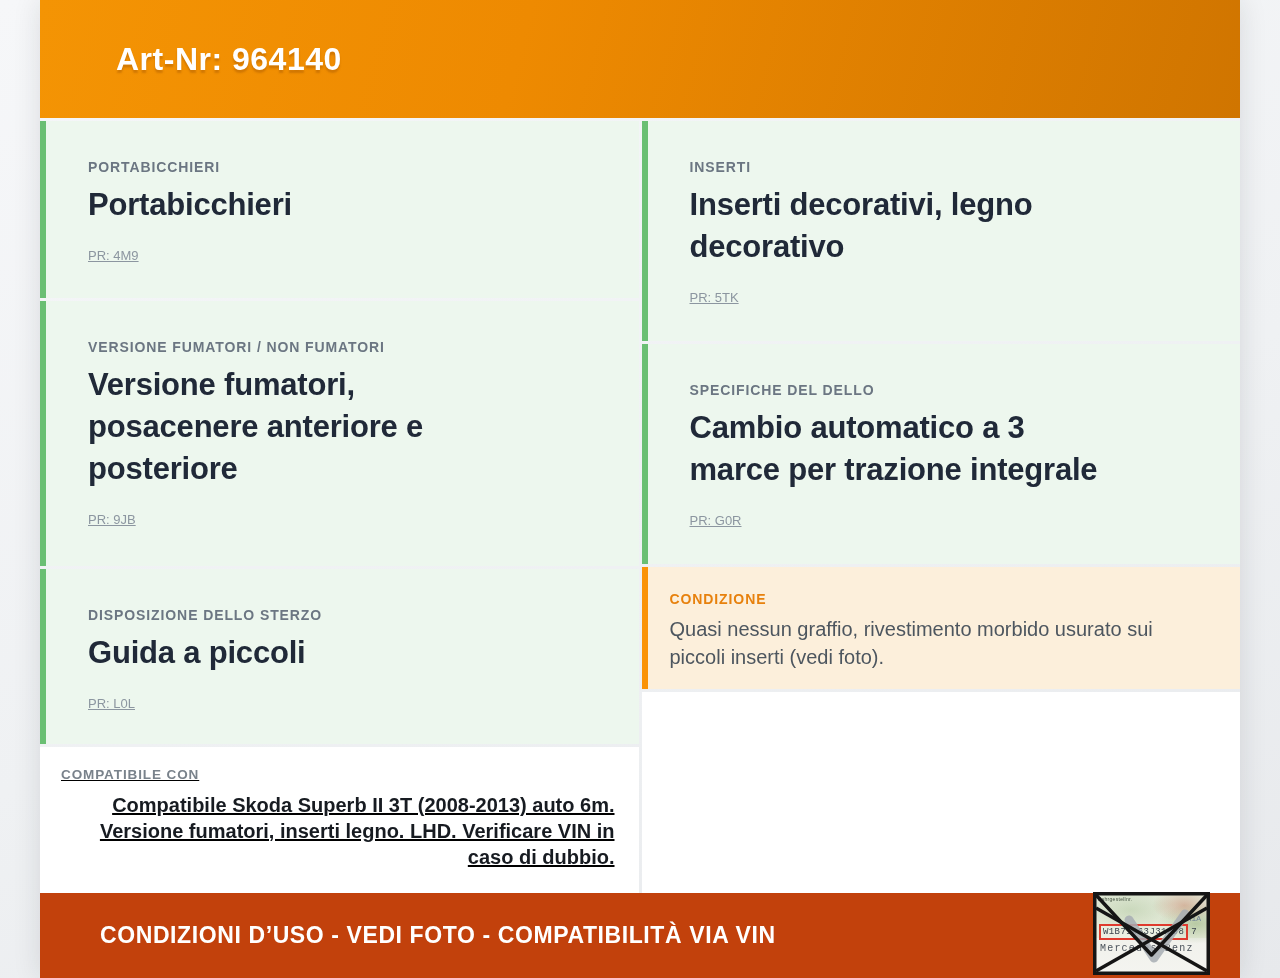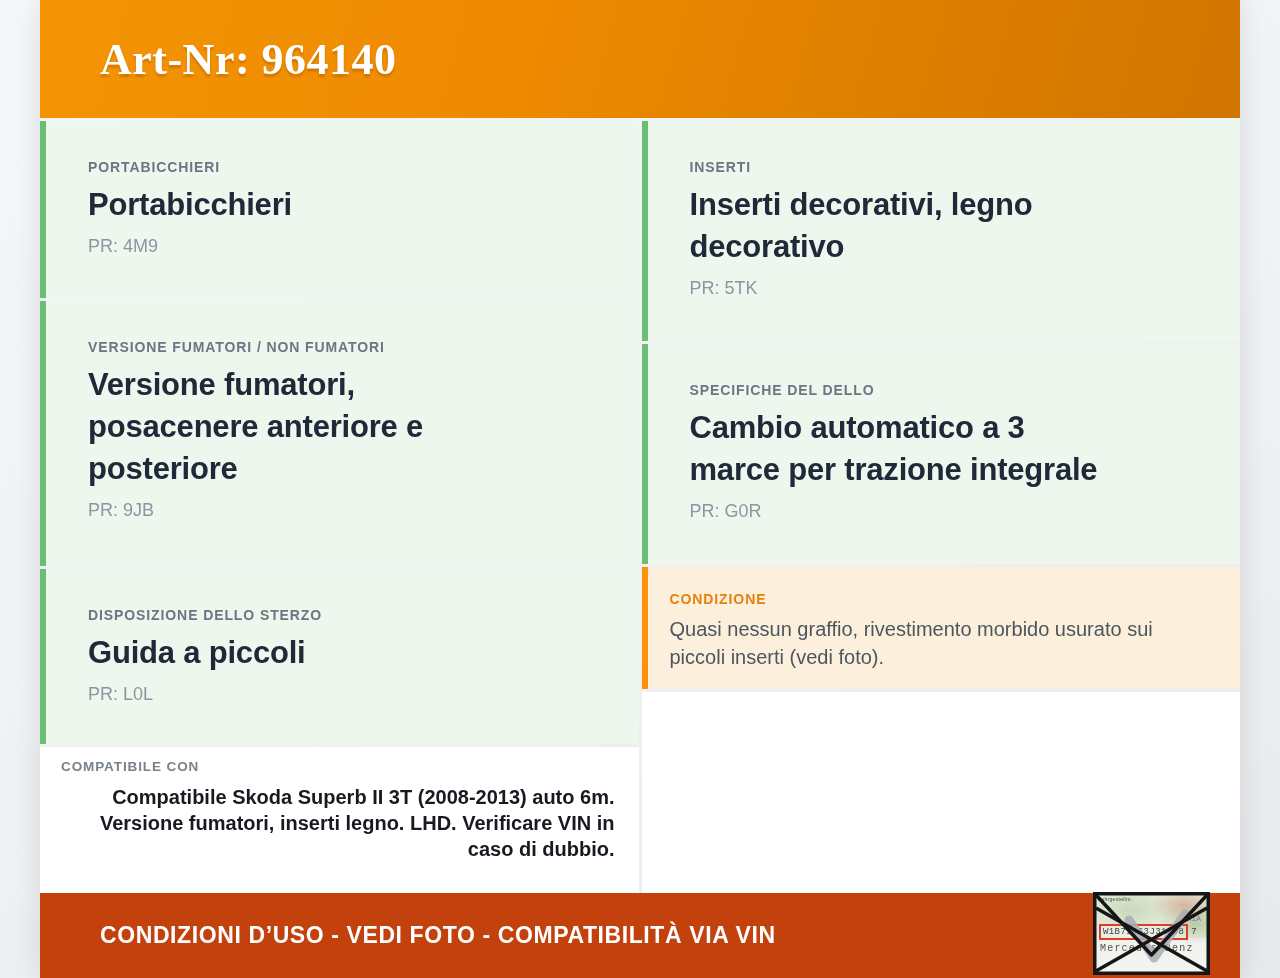--- a/index.html
+++ b/index.html
@@ -6,36 +6,36 @@
   body{
     width:1280px;height:978px;overflow:hidden;
     background:linear-gradient(160deg,#f6f7f9 0%,#eff1f3 55%,#e7e9ec 100%);
     font-family:"Liberation Sans",sans-serif;
   }
   .sheet{position:relative;width:1200px;height:978px;margin-left:40px;
     box-shadow:0 0 26px rgba(25,35,45,.12);display:flex;flex-direction:column;}
   
   .banner{flex:none;height:118px;display:flex;align-items:center;padding-left:60px;box-sizing:border-box;
     background:linear-gradient(105deg,#f49404 0%,#ee8a01 40%,#d07500 100%);}
-  .banner h1{margin:0;color:#ffffff;font-size:44px;font-weight:700;letter-spacing:.5px;
-    text-shadow:0 3px 2px rgba(150,75,0,.35);font-family:Liberation Serif, serif;}
+  .banner h1{margin:16px;color:#ffffff;font-size:32px;font-weight:700;letter-spacing:.5px;
+    text-shadow:0 3px 2px rgba(150,75,0,.35);}
   
   .main{flex:none;display:flex;gap:3px;margin-top:3px;height:772px;}
   .col{flex:1 1 0;display:flex;flex-direction:column;gap:3px;min-width:0;}
   .card{background:#edf7ee;border-left:6px solid #6abf73;box-sizing:border-box;
     padding:38px 40px 0 42px;}
   .h177{height:177px}.h265{height:265px}.h175{height:175px}.h220{height:220px}
   .label{font-size:14px;font-weight:700;letter-spacing:.9px;color:#6b7682;}
   .title{font-size:31px;font-weight:700;color:#202938;line-height:1.36;margin-top:9px;
     white-space:pre-line;letter-spacing:-.2px;}
-  .pr{font-size:18px;color:#8c96a0;margin-top:10px;}
+  .pr{font-size:13px;color:#8c96a0;margin-top:22px;text-decoration:underline;}
   .body-text{font-size:20px;color:#4d565f;line-height:1.38;margin-top:9px;white-space:pre-line;}
   .card.cond{background:#fcefdb;border-left:6px solid #fa9307;height:122px;padding:24px 41px 0 22px;}
   .card.cond .label{color:#e7810d;}
-  .card.plain{background:#ffffff;border-left:none;flex:1 1 auto;padding:12px 24px 0 21px;}
+  .card.plain{background:#ffffff;border-left:none;flex:1 1 auto;padding:20px 24px 0 21px;text-decoration:underline;}
   .card.plain .label{color:#79828b;font-size:13.5px;}
   .card.plain .body-text{color:#171b21;font-weight:700;line-height:1.3;margin-top:10px;text-align:right;}
   .filler{background:#ffffff;flex:1 1 auto;}
   
   .footerbar{flex:none;height:85px;background:#c2410c;display:flex;align-items:center;
     padding-left:60px;box-sizing:border-box;}
   .footerbar span{color:#ffffff;font-size:23px;font-weight:700;letter-spacing:.6px;}
   
   .thumb{position:absolute;left:1053px;top:892px;width:117px;height:83px;z-index:5;
     box-sizing:border-box;background:#f3f3ef;}

